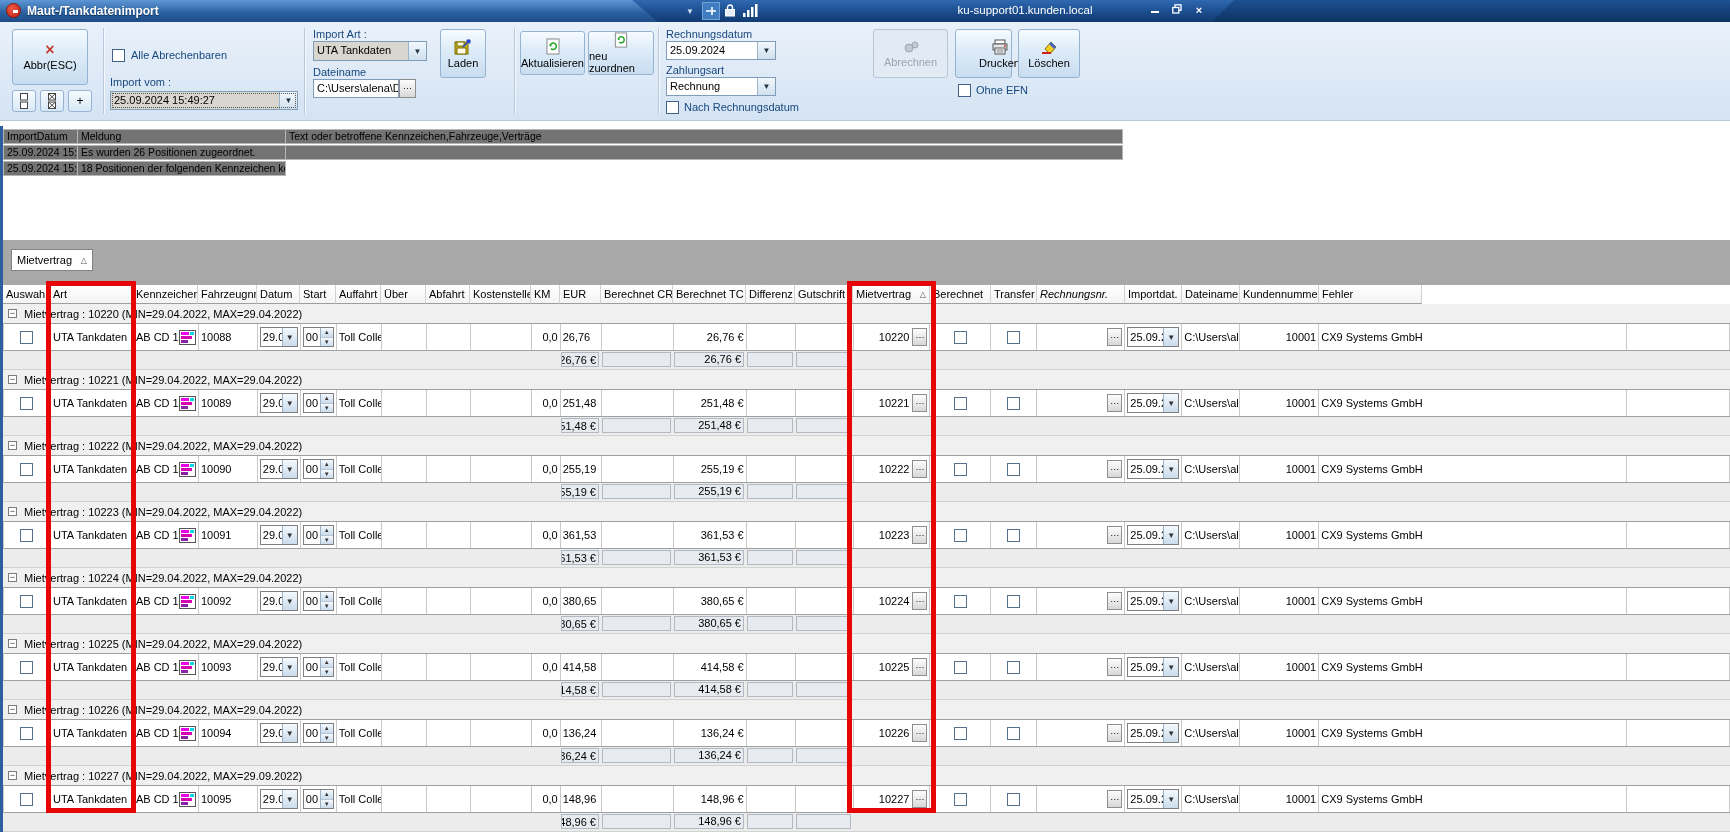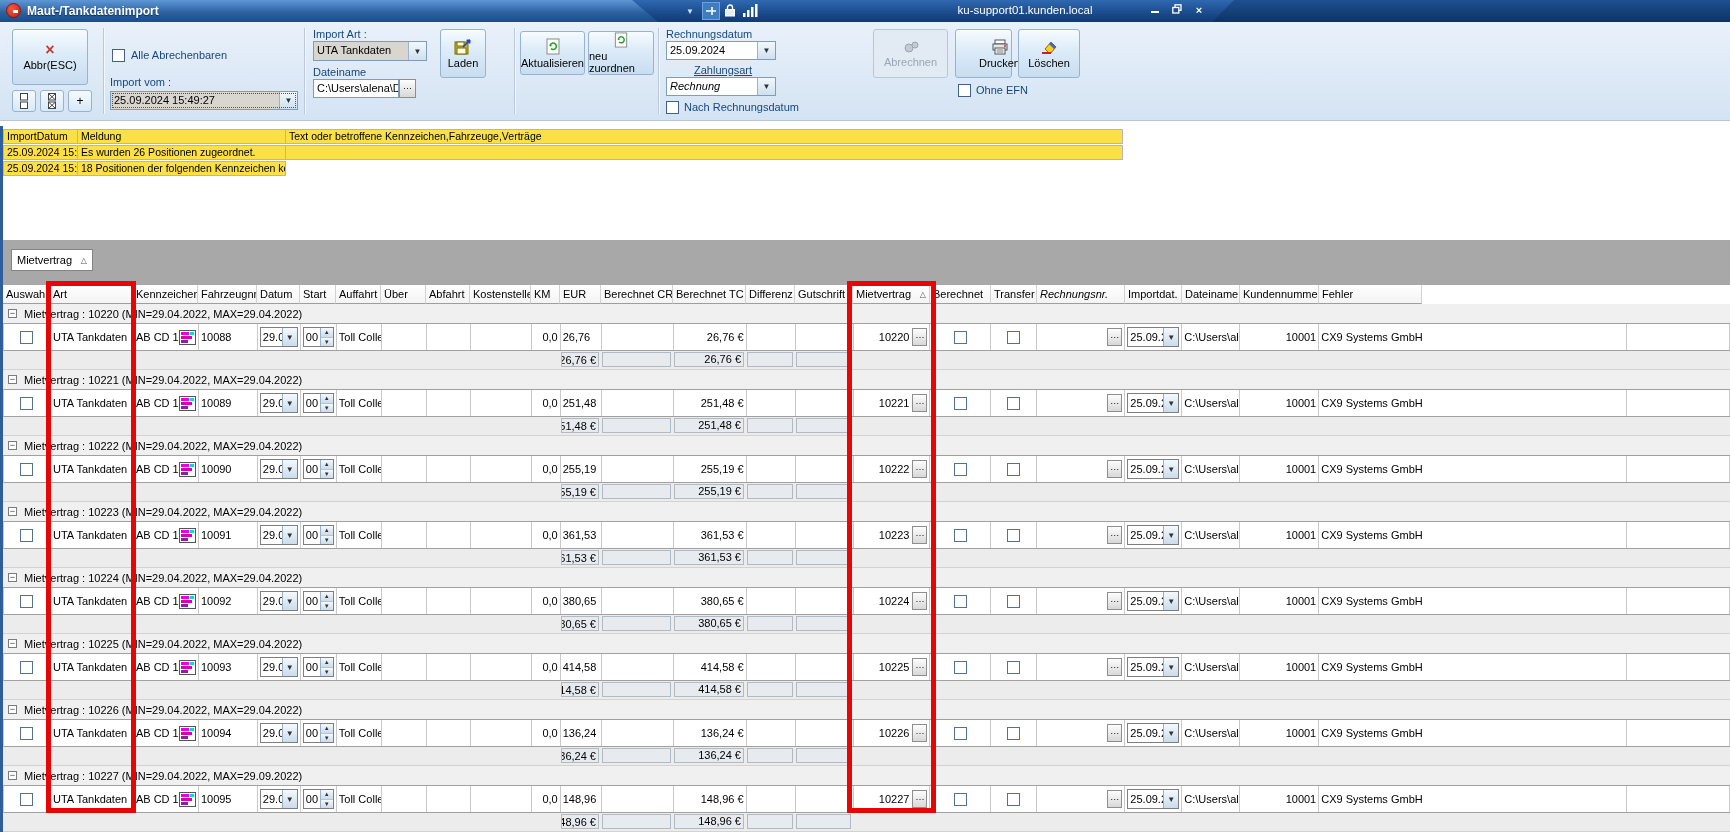--- a/index.html
+++ b/index.html
@@ -44,21 +44,21 @@
     display:flex;align-items:center;justify-content:center;font-size:8px;color:#234;}
   .textbox{position:absolute;border:1px solid #7f9db9;background:#fff;box-sizing:border-box;padding:2px 3px;white-space:nowrap;overflow:hidden;}
   .dotsbtn{position:absolute;border:1px solid #8e8e8e;background:linear-gradient(#fdfdfd,#d8d8d8);
     text-align:center;font-size:9px;box-sizing:border-box;}
   .cbx{position:absolute;width:13px;height:13px;background:#fff;border:1px solid #41618b;box-sizing:border-box;}
   .redx{color:#c43b2e;font-weight:bold;font-size:16px;line-height:14px;}
 
   
   .msg-grid{position:absolute;left:3px;top:128px;font-size:10.5px;}
   .msg-row{display:flex;margin-top:1px;}
-  .msg-cell{border:1px solid #b5b5b5;background:#fde047;box-sizing:border-box;height:15px;line-height:13px;
+  .msg-cell{border:1px solid #b5b5b5;background:#737373;box-sizing:border-box;height:15px;line-height:13px;
     padding:0 3px;white-space:nowrap;overflow:hidden;margin-left:-1px;}
   .msg-cell.c1{width:75px;margin-left:0;}
   .msg-cell.c2{width:209px;}
   .msg-cell.c3{width:838px;}
 
   
   .groupbar{position:absolute;left:3px;top:240px;width:1727px;height:45px;background:#a8a8a8;}
   .chip{position:absolute;left:8px;top:9px;width:82px;height:22px;background:#fff;border:1px solid #848484;
     box-sizing:border-box;display:flex;align-items:center;padding:0 5px;font-size:11px;}
   .sortglyph{margin-left:auto;font-size:8px;color:#555;padding-left:3px;}
@@ -216,22 +216,22 @@
       <span>neu zuordnen</span>
     </div>
 
     <div class="tb-sep" style="left:658px;"></div>
 
     <span class="tb-label" style="left:666px;top:6px;">Rechnungsdatum</span>
     <div class="combo" style="left:666px;top:19px;width:110px;height:19px;">
       <span class="cval">25.09.2024</span>
       <span class="carr">▼</span>
     </div>
-    <span class="tb-label" style="left:694px;top:42px;text-decoration:underline;">Zahlungsart</span>
-    <div class="combo" style="left:666px;top:55px;width:110px;height:19px;font-style:italic;">
+    <span class="tb-label" style="left:666px;top:42px;">Zahlungsart</span>
+    <div class="combo" style="left:666px;top:55px;width:110px;height:19px;">
       <span class="cval">Rechnung</span>
       <span class="carr">▼</span>
     </div>
     <span class="cbx" style="left:666px;top:79px;"></span>
     <span class="tb-label" style="left:684px;top:79px;">Nach Rechnungsdatum</span>
 
     <div class="tb-btn disabled" style="left:873px;top:7px;width:75px;height:49px;">
       <svg width="16" height="14" viewBox="0 0 16 14">
           <circle cx="6" cy="8" r="4" fill="#c2cad2" stroke="#9aa6b2"></circle>
           <circle cx="12" cy="5" r="3" fill="#c2cad2" stroke="#9aa6b2"></circle>

